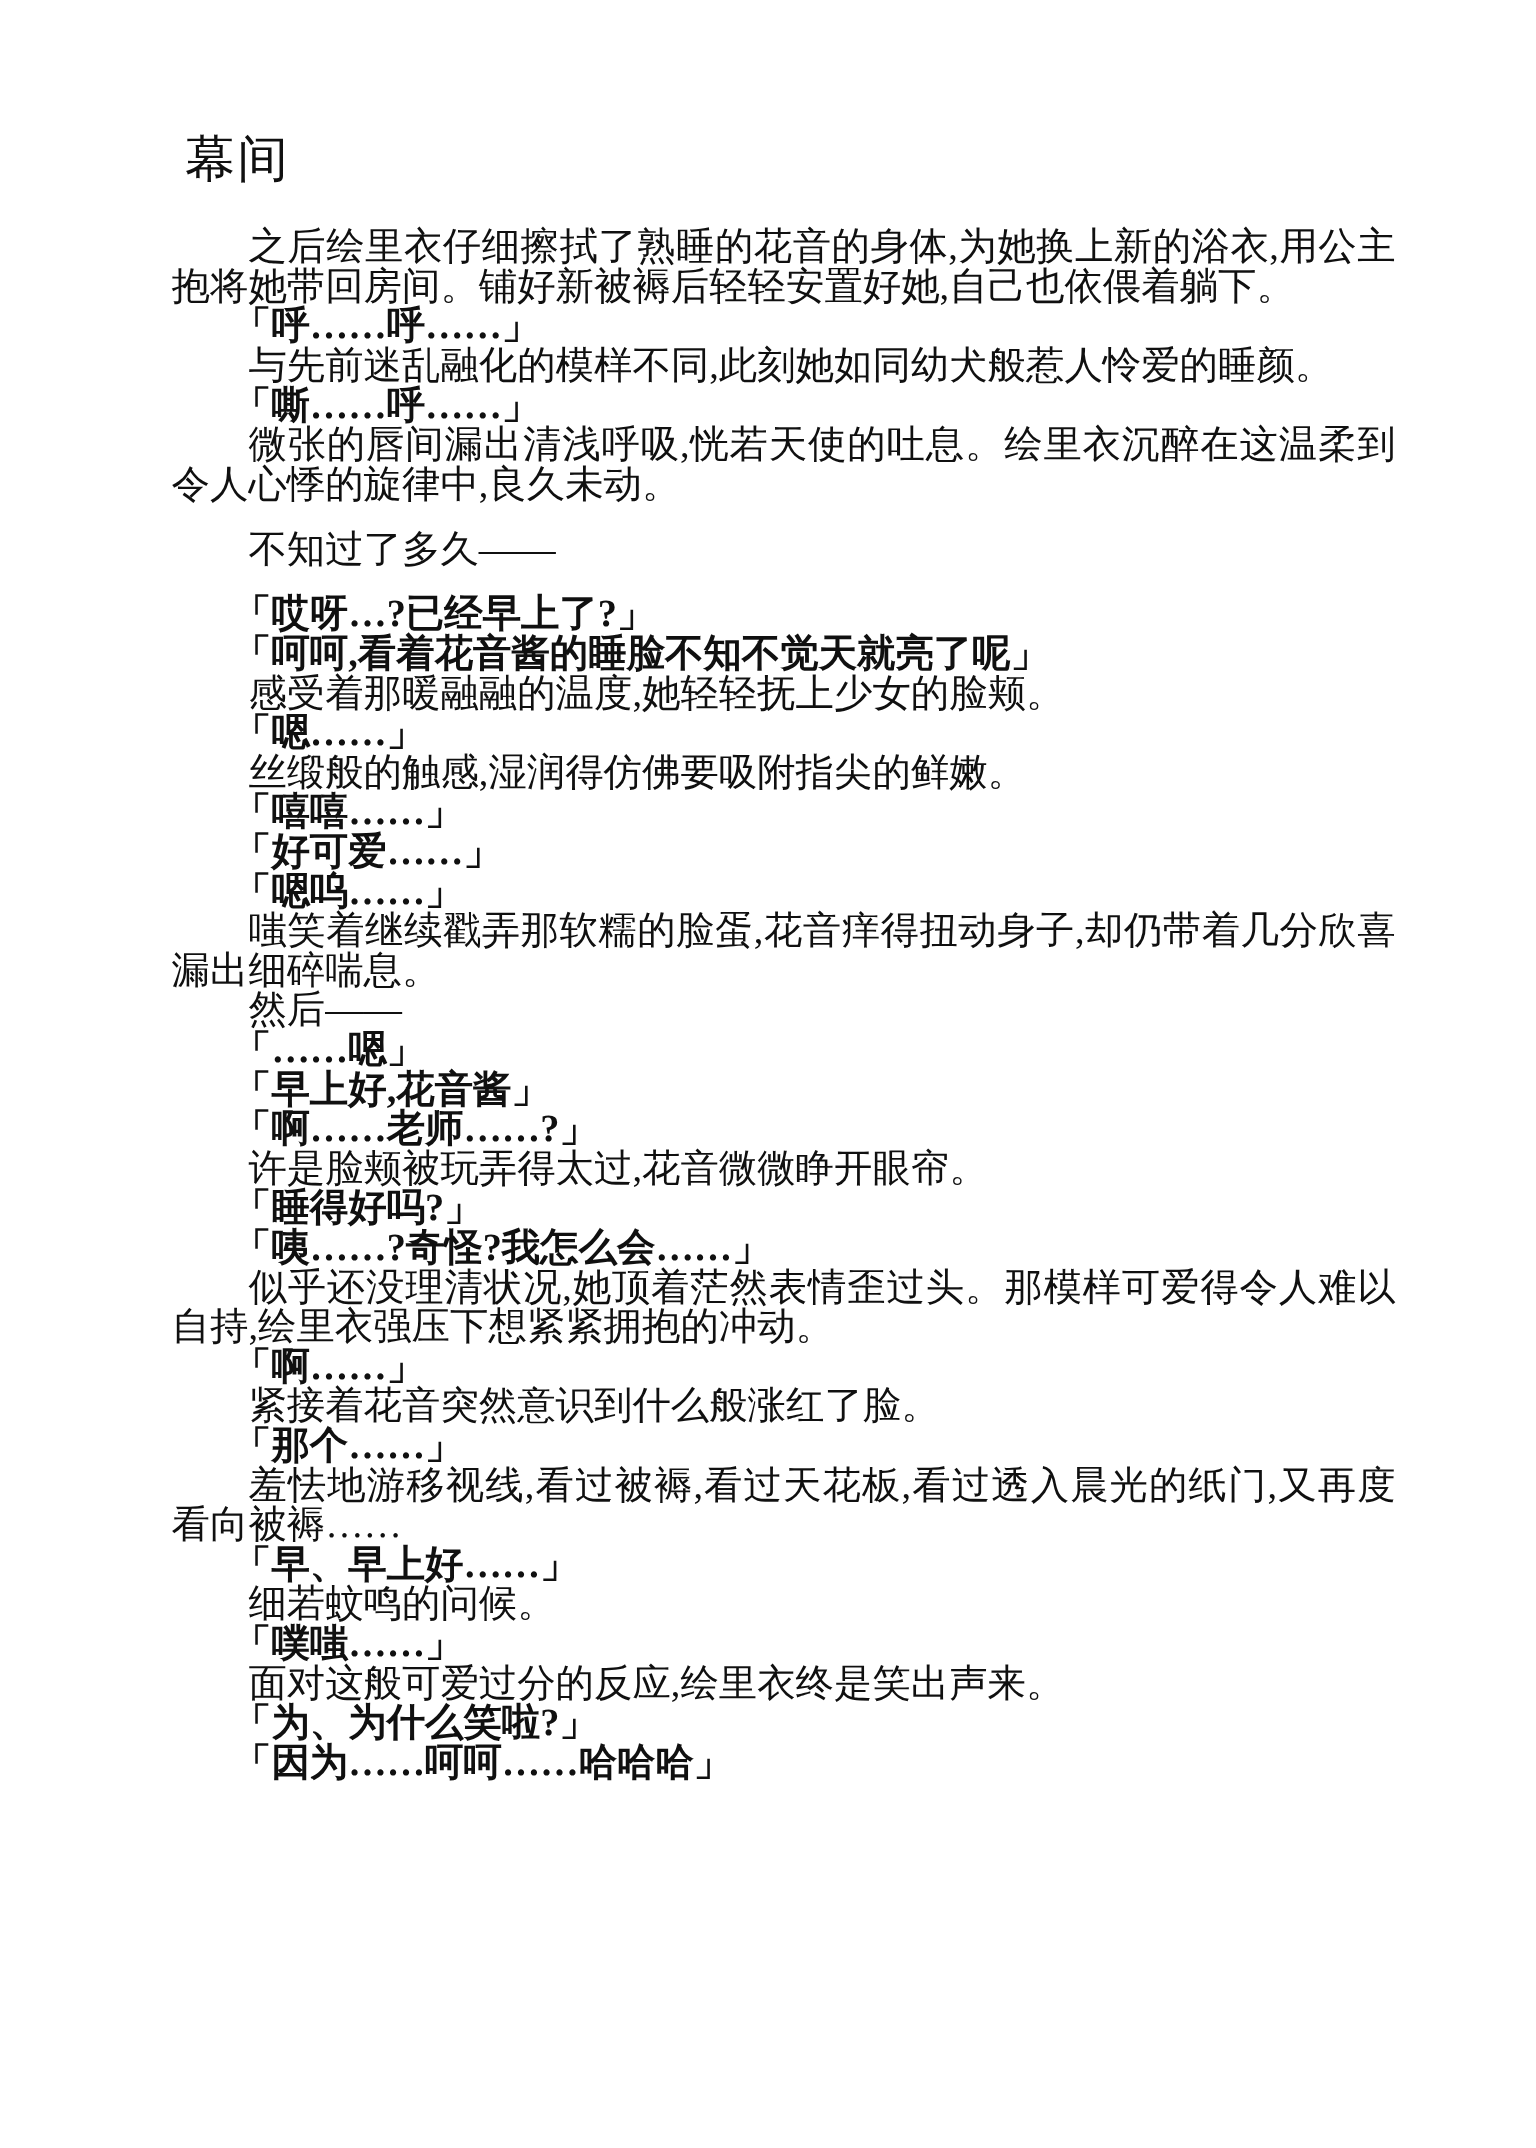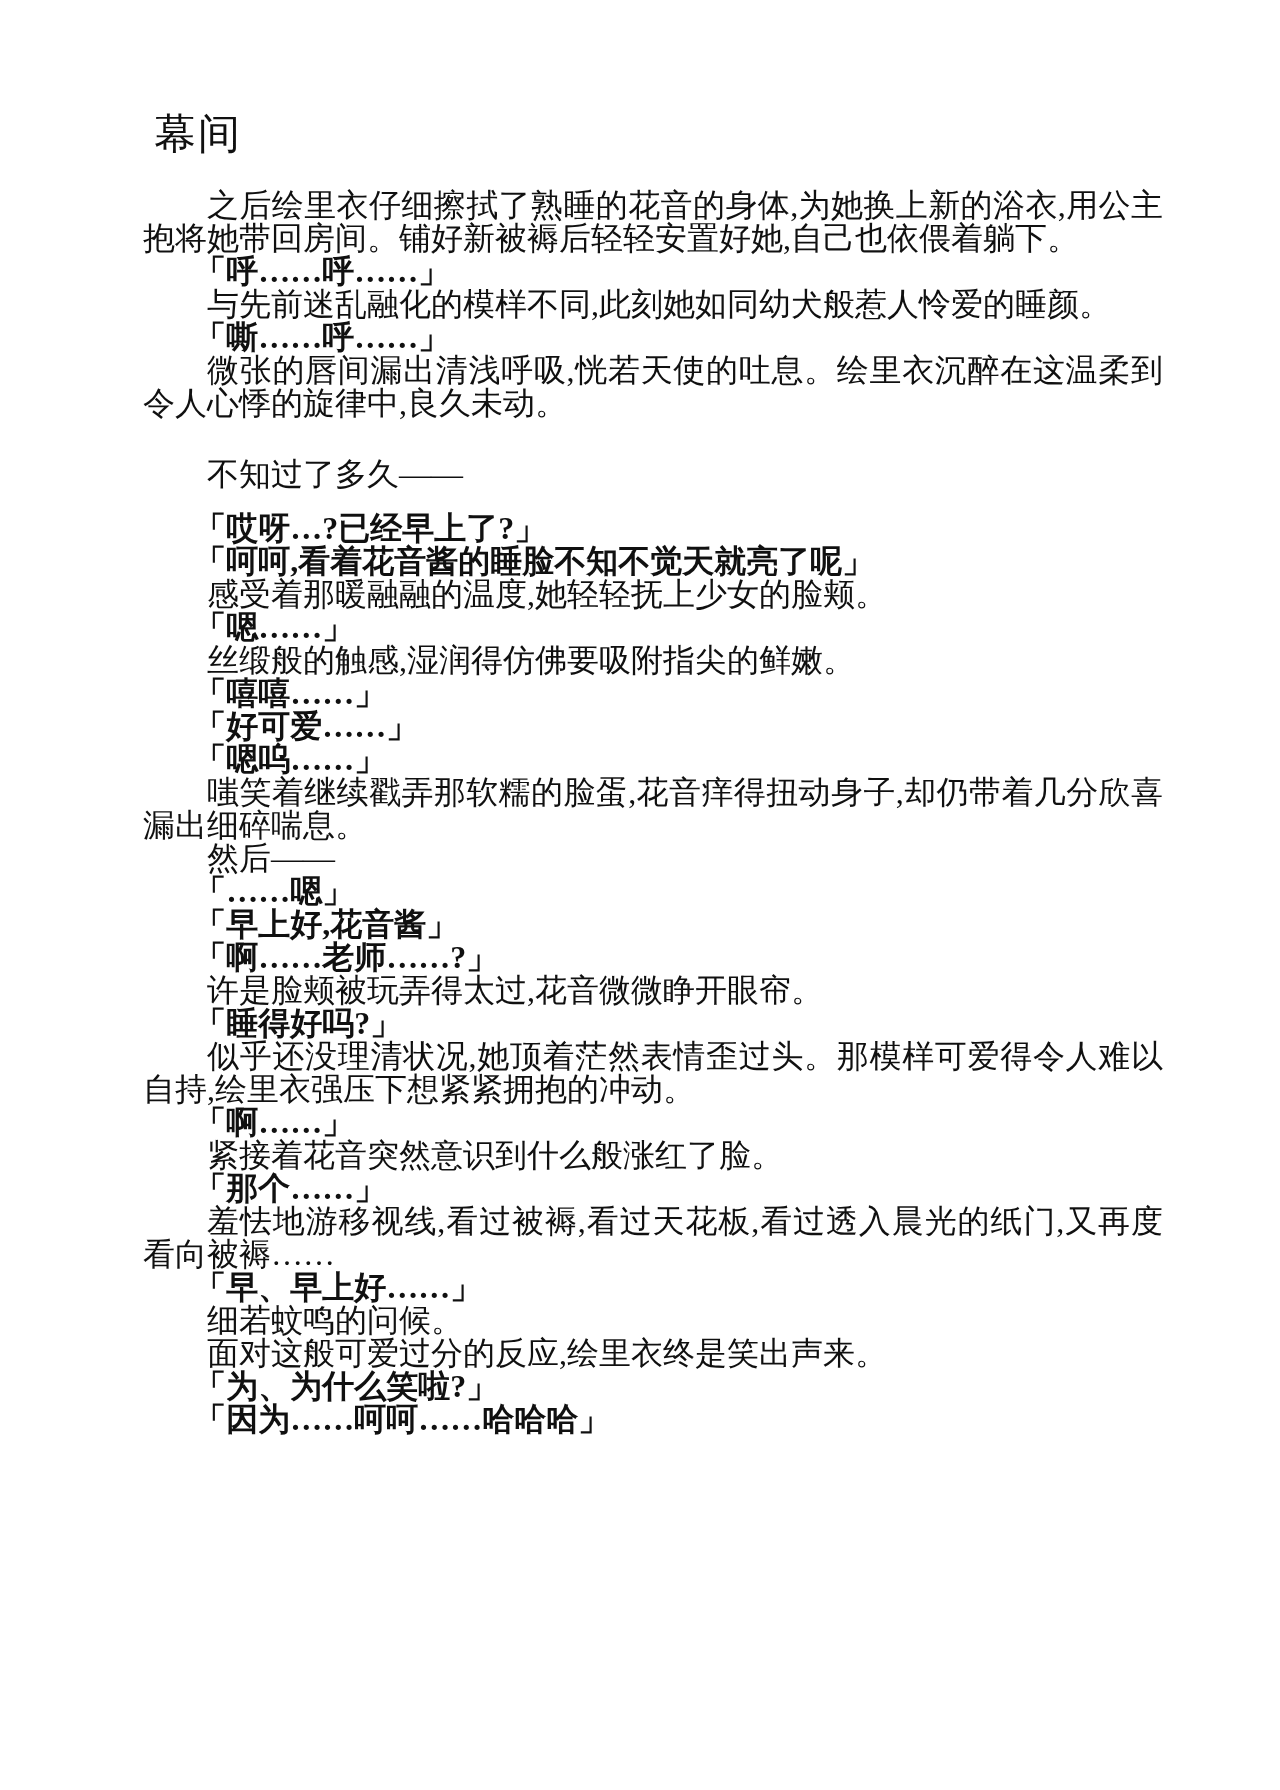--- a/index.html
+++ b/index.html
@@ -40,21 +40,21 @@
     letter-spacing: 0;
   }
   .narration {
     text-indent: 2em;
   }
   .dialogue {
     text-indent: 1.6em;
     font-weight: bold;
   }
   .standalone {
-    margin-top: 38px;
+    margin-top: 21px;
     margin-bottom: 21px;
   }
 </style>
 </head>
 <body>
 
 <div class="page">
   <h1 class="chapter-title">幕间</h1>
   <div class="text-block">
     <p class="para narration">之后绘里衣仔细擦拭了熟睡的花音的身体,为她换上新的浴衣,用公主抱将她带回房间。铺好新被褥后轻轻安置好她,自己也依偎着躺下。</p>
@@ -71,24 +71,26 @@
     <p class="para dialogue">「嘻嘻……」</p>
     <p class="para dialogue">「好可爱……」</p>
     <p class="para dialogue">「嗯呜……」</p>
     <p class="para narration">嗤笑着继续戳弄那软糯的脸蛋,花音痒得扭动身子,却仍带着几分欣喜漏出细碎喘息。</p>
     <p class="para narration">然后——</p>
     <p class="para dialogue">「……嗯」</p>
     <p class="para dialogue">「早上好,花音酱」</p>
     <p class="para dialogue">「啊……老师……?」</p>
     <p class="para narration">许是脸颊被玩弄得太过,花音微微睁开眼帘。</p>
     <p class="para dialogue">「睡得好吗?」</p>
+    <p class="para dialogue">「咦……?奇怪?我怎么会……」</p>
     <p class="para narration">似乎还没理清状况,她顶着茫然表情歪过头。那模样可爱得令人难以自持,绘里衣强压下想紧紧拥抱的冲动。</p>
     <p class="para dialogue">「啊……」</p>
     <p class="para narration">紧接着花音突然意识到什么般涨红了脸。</p>
     <p class="para dialogue">「那个……」</p>
     <p class="para narration">羞怯地游移视线,看过被褥,看过天花板,看过透入晨光的纸门,又再度看向被褥……</p>
     <p class="para dialogue">「早、早上好……」</p>
     <p class="para narration">细若蚊鸣的问候。</p>
+    <p class="para dialogue">「噗嗤……」</p>
     <p class="para narration">面对这般可爱过分的反应,绘里衣终是笑出声来。</p>
     <p class="para dialogue">「为、为什么笑啦?」</p>
     <p class="para dialogue">「因为……呵呵……哈哈哈」</p>
   </div>
 </div>
 
 </body></html>

